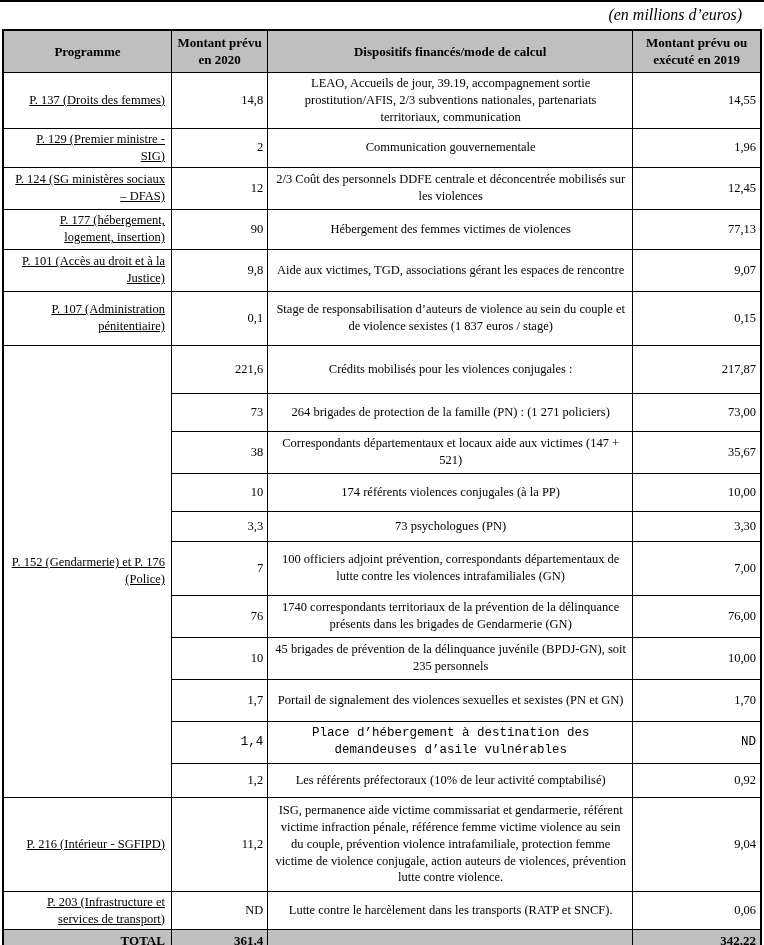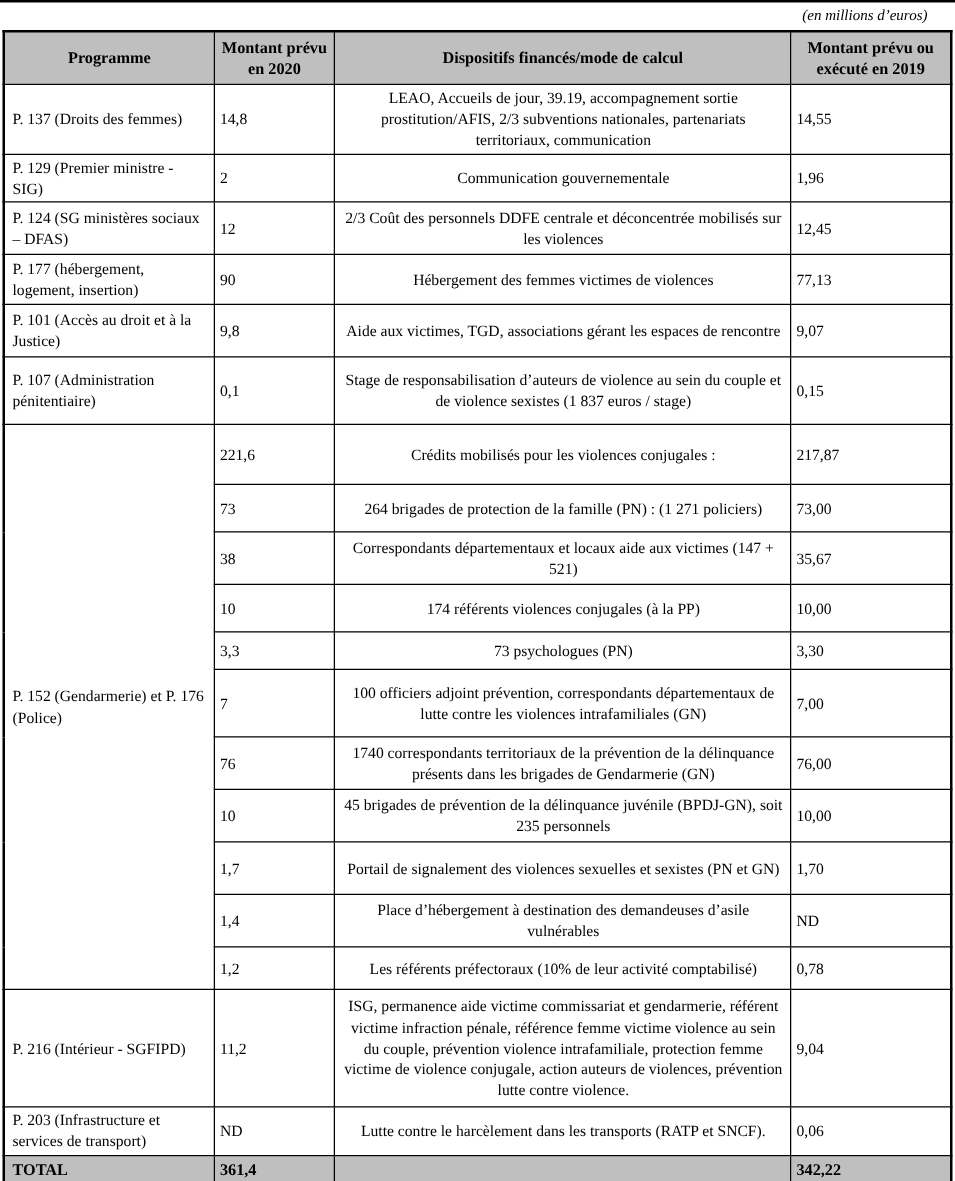--- a/index.html
+++ b/index.html
@@ -15,21 +15,21 @@
     box-sizing: border-box;
   }
   .top-rule {
     width: 764px;
     border-top: 2px solid #000;
     height: 0;
   }
   .caption {
     text-align: right;
     font-style: italic;
-    font-size: 12px;
+    font-size: 16px;
     line-height: 1.3;
     padding: 3px 22px 3px 0;
   }
   table.budget {
     border-collapse: collapse;
     table-layout: fixed;
     width: 760px;
     margin: 0 2px;
     border: 2px solid #000;
   }
@@ -45,25 +45,26 @@
     word-wrap: break-word;
   }
   th {
     background: #BFBFBF;
     font-weight: bold;
     text-align: center;
     font-size: 13px;
     padding: 3px 4px;
   }
   td.program {
-    text-align: left;
+    text-align: right;
     padding: 2px 6px;
+    text-decoration: underline;
   }
   td.amount {
-    text-align: left;
+    text-align: right;
     padding: 2px 4px;
   }
   td.desc {
     text-align: center;
     padding: 2px 5px 2px 6px;
   }
   tr.total td {
     background: #BFBFBF;
     font-weight: bold;
     font-size: 13px;
@@ -167,29 +168,29 @@
         <tr style="height: 42px;">
           <td class="amount">10</td>
           <td class="desc">45 brigades de prévention de la délinquance juvénile (BPDJ-GN), soit 235 personnels</td>
           <td class="amount">10,00</td>
         </tr>
         <tr style="height: 42px;">
           <td class="amount">1,7</td>
           <td class="desc">Portail de signalement des violences sexuelles et sexistes (PN et GN)</td>
           <td class="amount">1,70</td>
         </tr>
-        <tr style="height: 42px;">
+        <tr style="height: 42px; font-family: Liberation Mono, monospace;">
           <td class="amount">1,4</td>
           <td class="desc">Place d’hébergement à destination des demandeuses d’asile vulnérables</td>
           <td class="amount">ND</td>
         </tr>
         <tr style="height: 34px;">
           <td class="amount">1,2</td>
           <td class="desc">Les référents préfectoraux (10% de leur activité comptabilisé)</td>
-          <td class="amount">0,78</td>
+          <td class="amount">0,92</td>
         </tr>
         <tr style="height: 94px;">
           <td class="program">P. 216 (Intérieur - SGFIPD)</td>
           <td class="amount">11,2</td>
           <td class="desc">ISG, permanence aide victime commissariat et gendarmerie, référent victime infraction pénale, référence femme victime violence au sein du couple, prévention violence intrafamiliale, protection femme victime de violence conjugale, action auteurs de violences, prévention lutte contre violence.</td>
           <td class="amount">9,04</td>
         </tr>
         <tr style="height: 38px;">
           <td class="program">P. 203 (Infrastructure et services de transport)</td>
           <td class="amount">ND</td>

